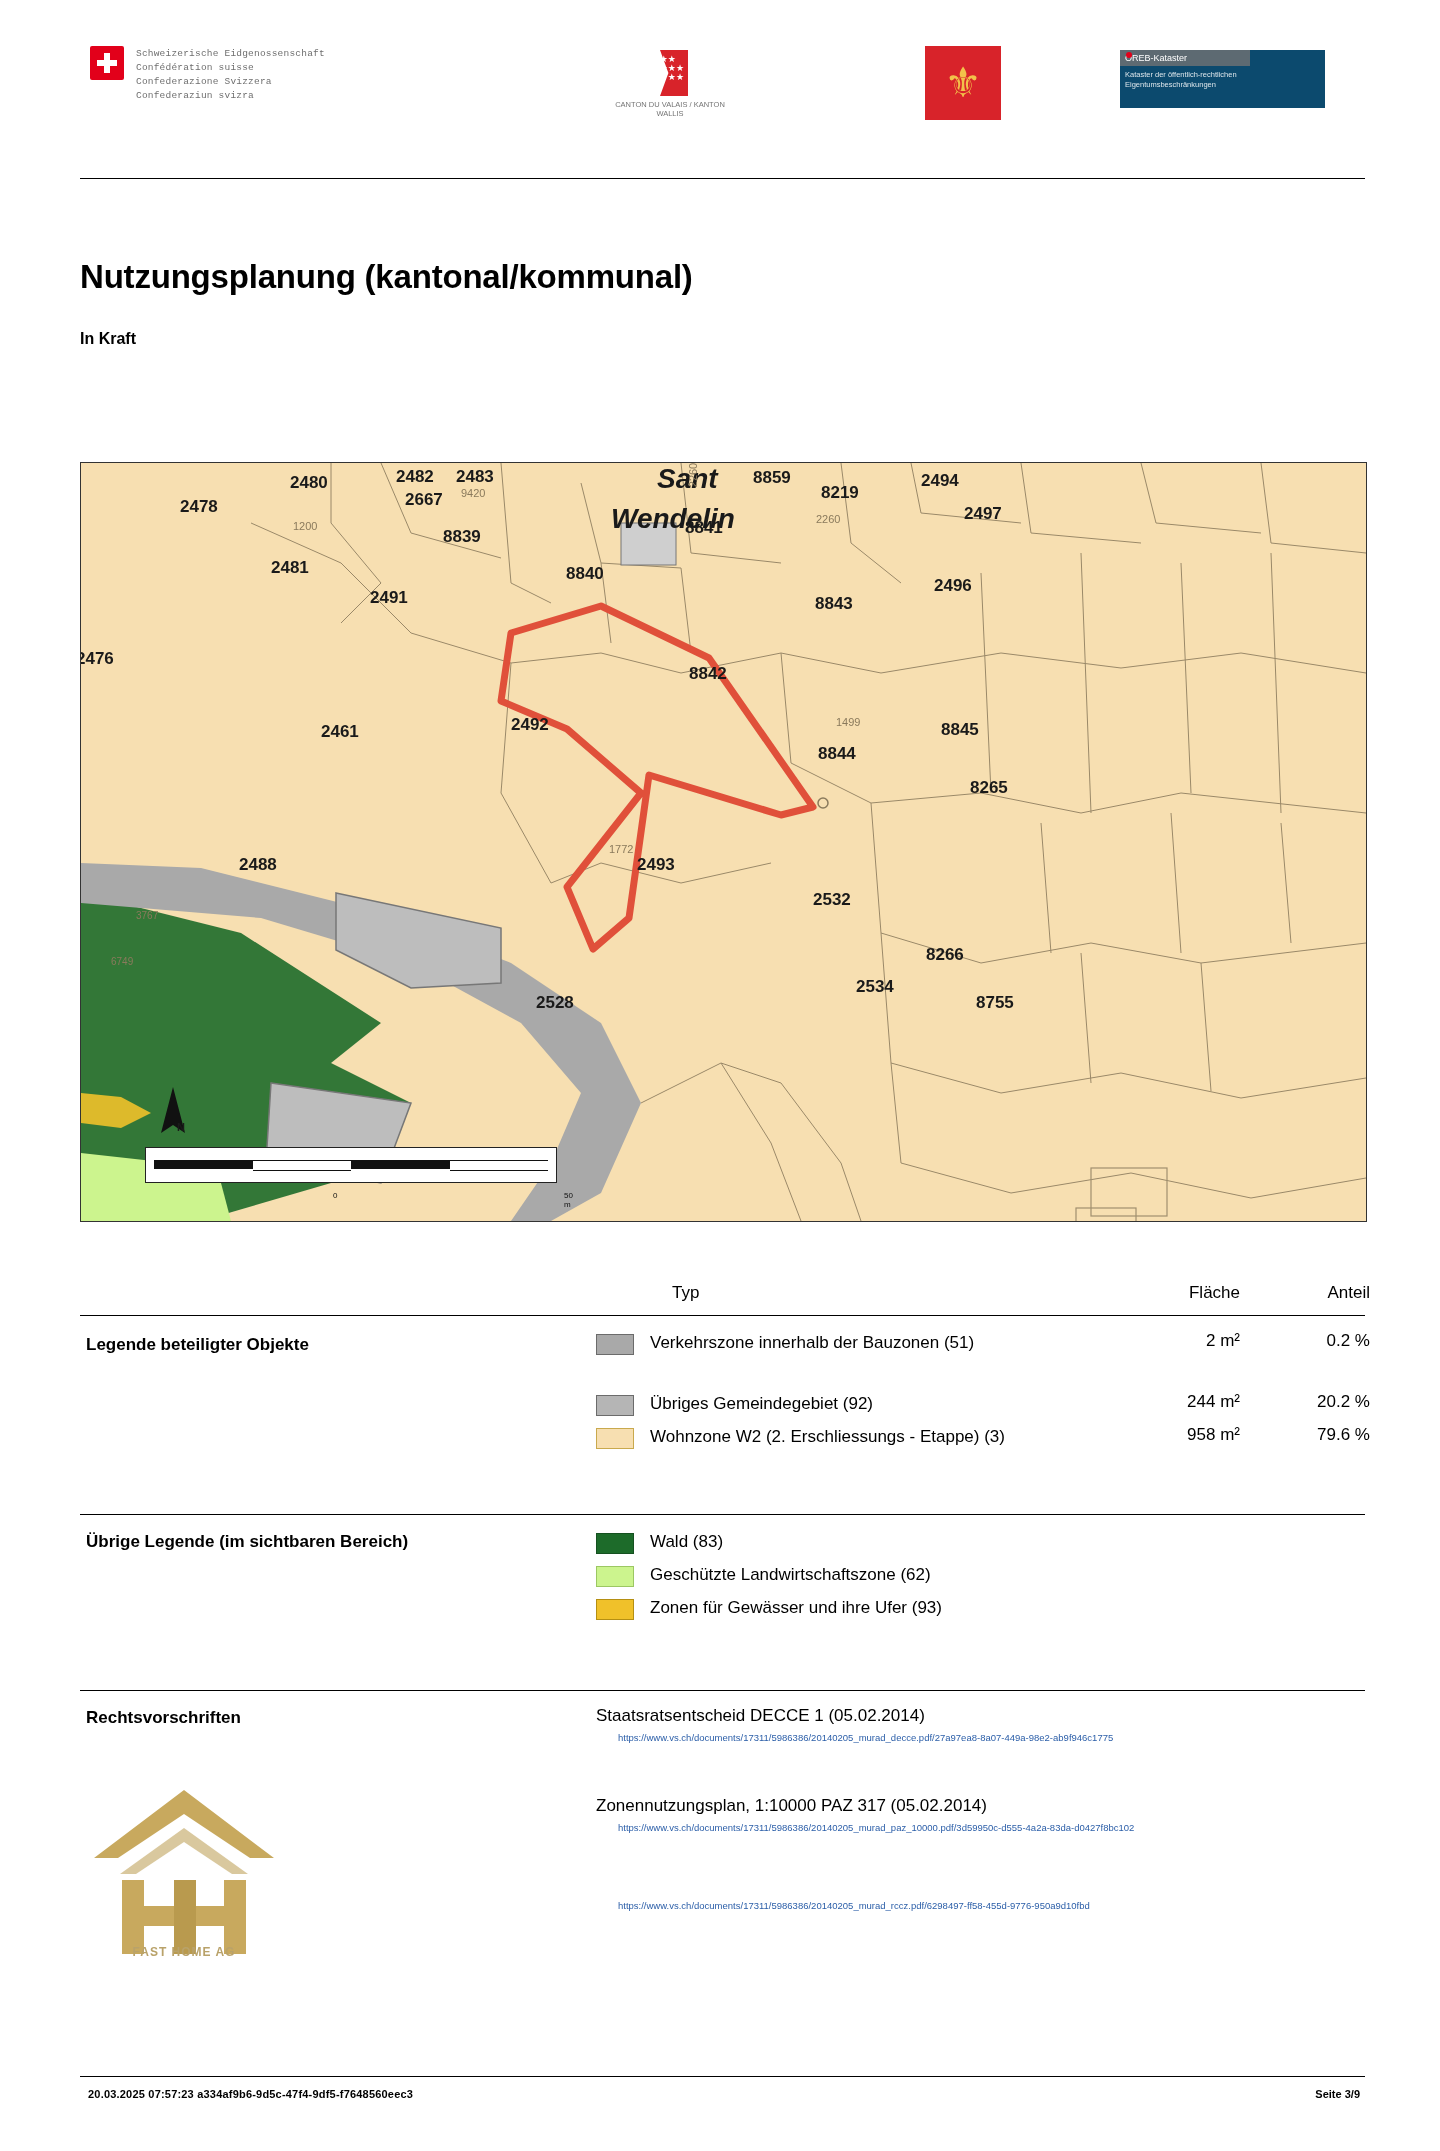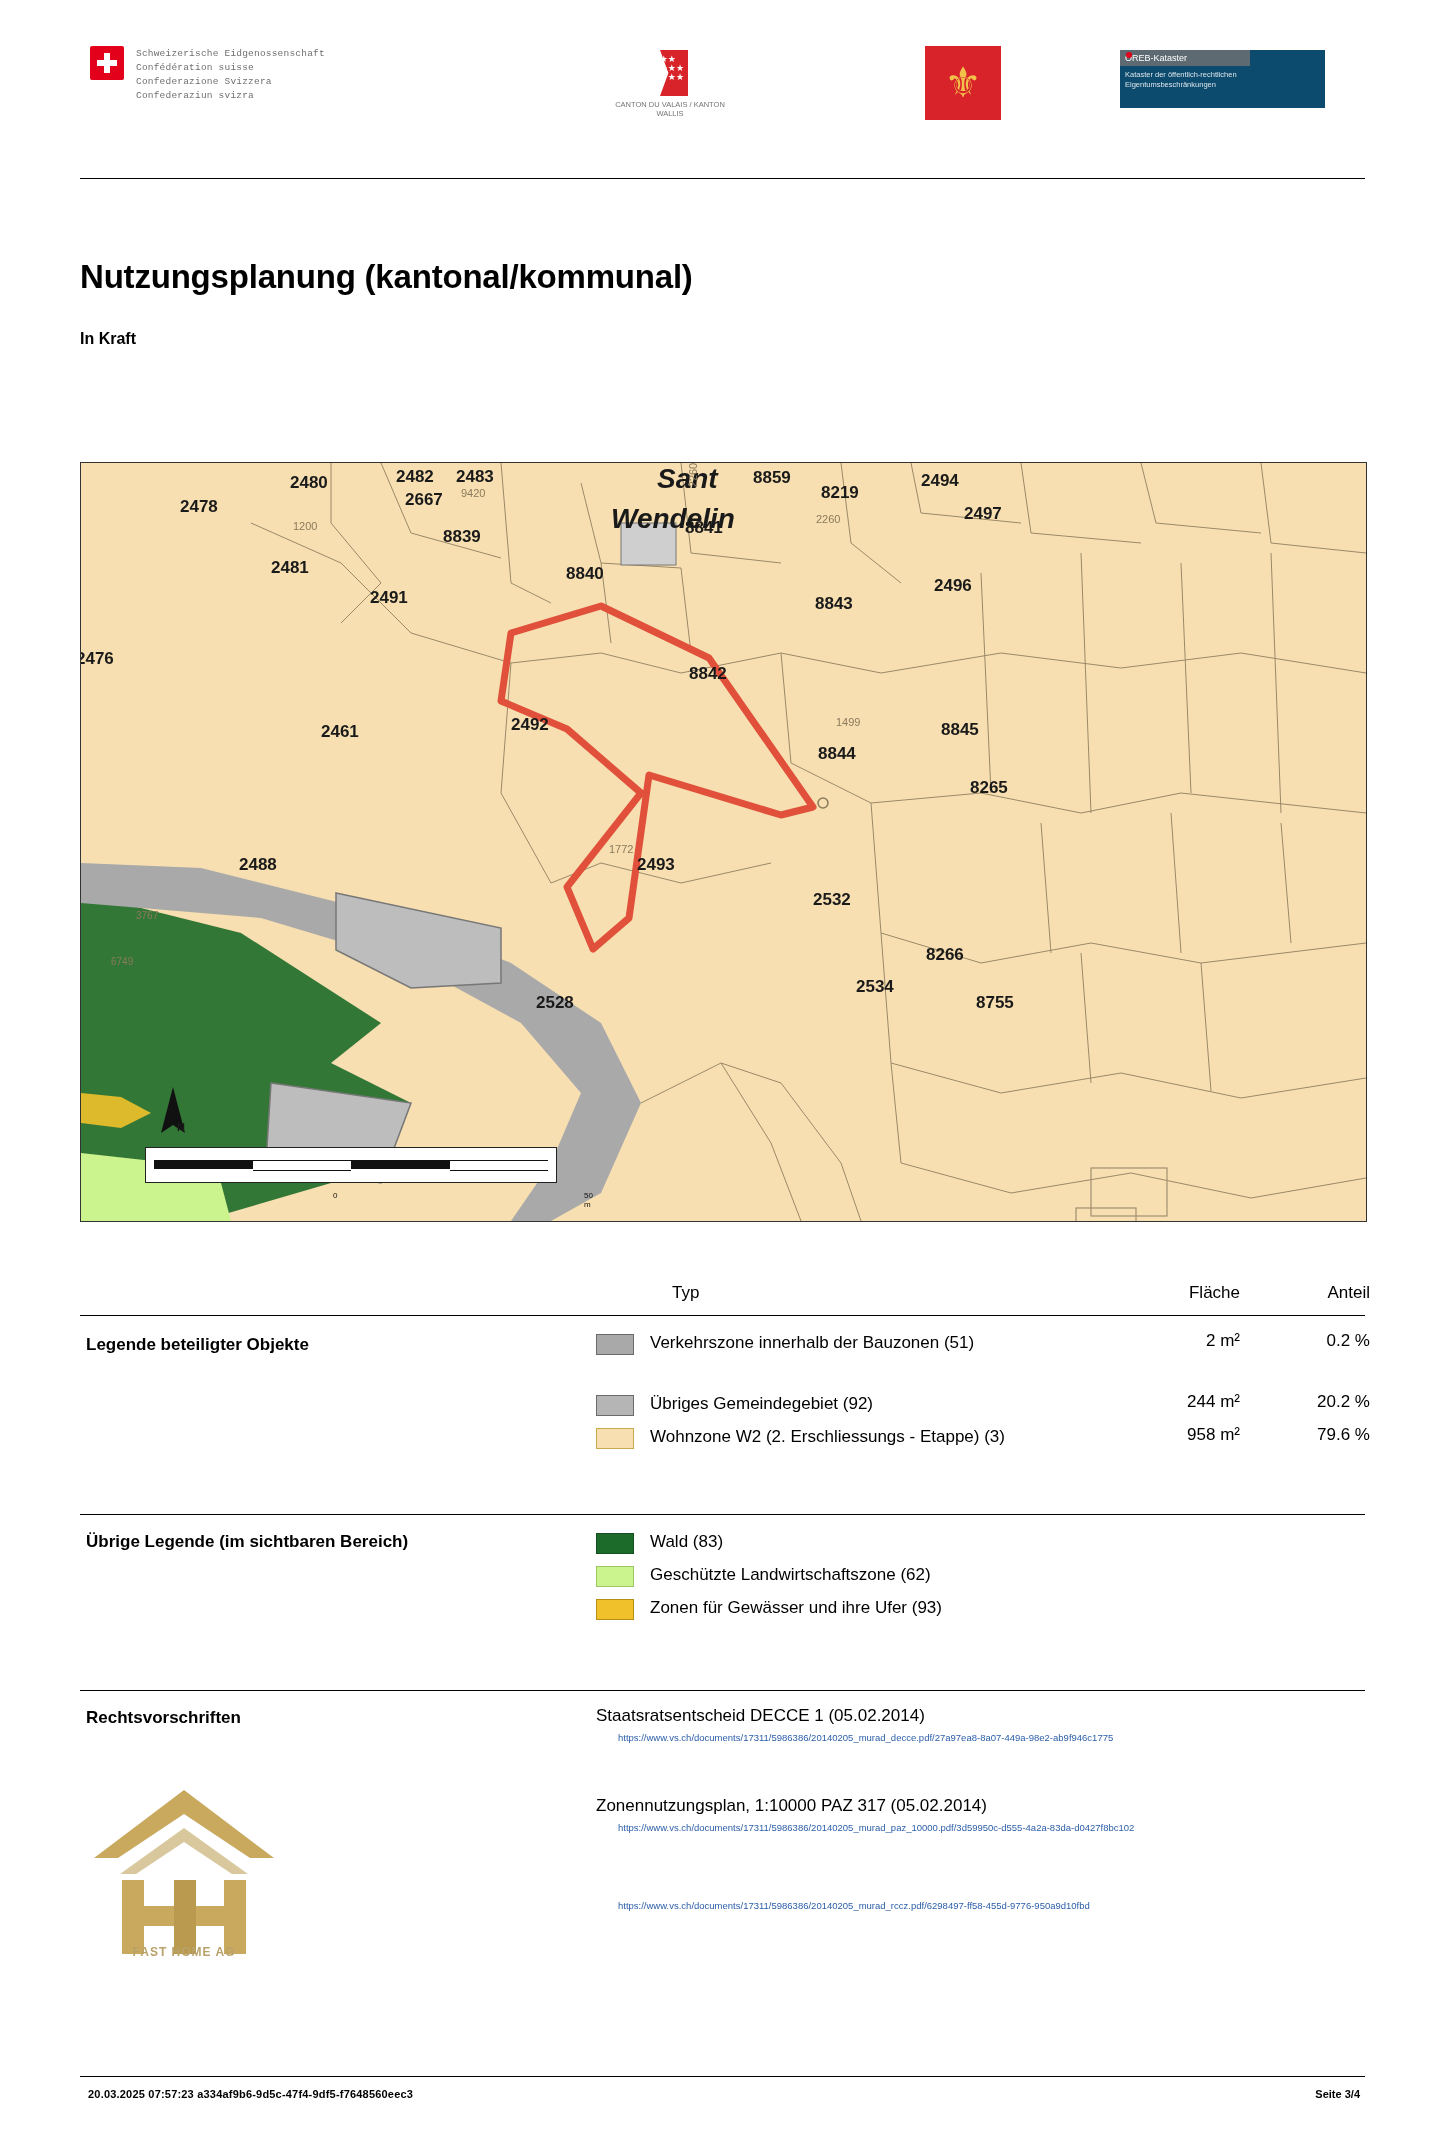--- a/index.html
+++ b/index.html
@@ -486,21 +486,21 @@
     <div class="scalebar">
       <div style="display:flex;width:100%;padding:0 8px;">
         <div class="seg dark"></div>
         <div class="seg light"></div>
         <div class="seg dark"></div>
         <div class="seg light"></div>
       </div>
     </div>
     <div class="scale-ticks">
       <span style="position:absolute;left:188px;">0</span>
-      <span style="position:absolute;left:412px;padding-left:27px;">50 m</span>
+      <span style="position:absolute;left:392px;padding-left:27px;">50 m</span>
     </div>
   </div>
 
   <div class="table-head">
     <span class="col-typ">Typ</span>
     <span class="col-flaeche">Fläche</span>
     <span class="col-anteil">Anteil</span>
   </div>
   <div class="rule" style="top:1315px;"></div>
 
@@ -571,15 +571,15 @@
       <rect x="34" y="96" width="22" height="74" fill="#c8a95e"></rect>
       <rect x="136" y="96" width="22" height="74" fill="#c8a95e"></rect>
       <rect x="56" y="122" width="80" height="20" fill="#c8a95e"></rect>
       <rect x="86" y="96" width="22" height="74" fill="#b99a4e"></rect>
     </svg>
   </div>
   <div class="fasthome-caption">FAST HOME AG</div>
 
   <div class="footer-rule"></div>
   <div class="footer-left">20.03.2025   07:57:23   a334af9b6-9d5c-47f4-9df5-f7648560eec3</div>
-  <div class="footer-right">Seite 3/4</div>
+  <div class="footer-right">Seite 3/9</div>
 
 </div>
 
 </body></html>

